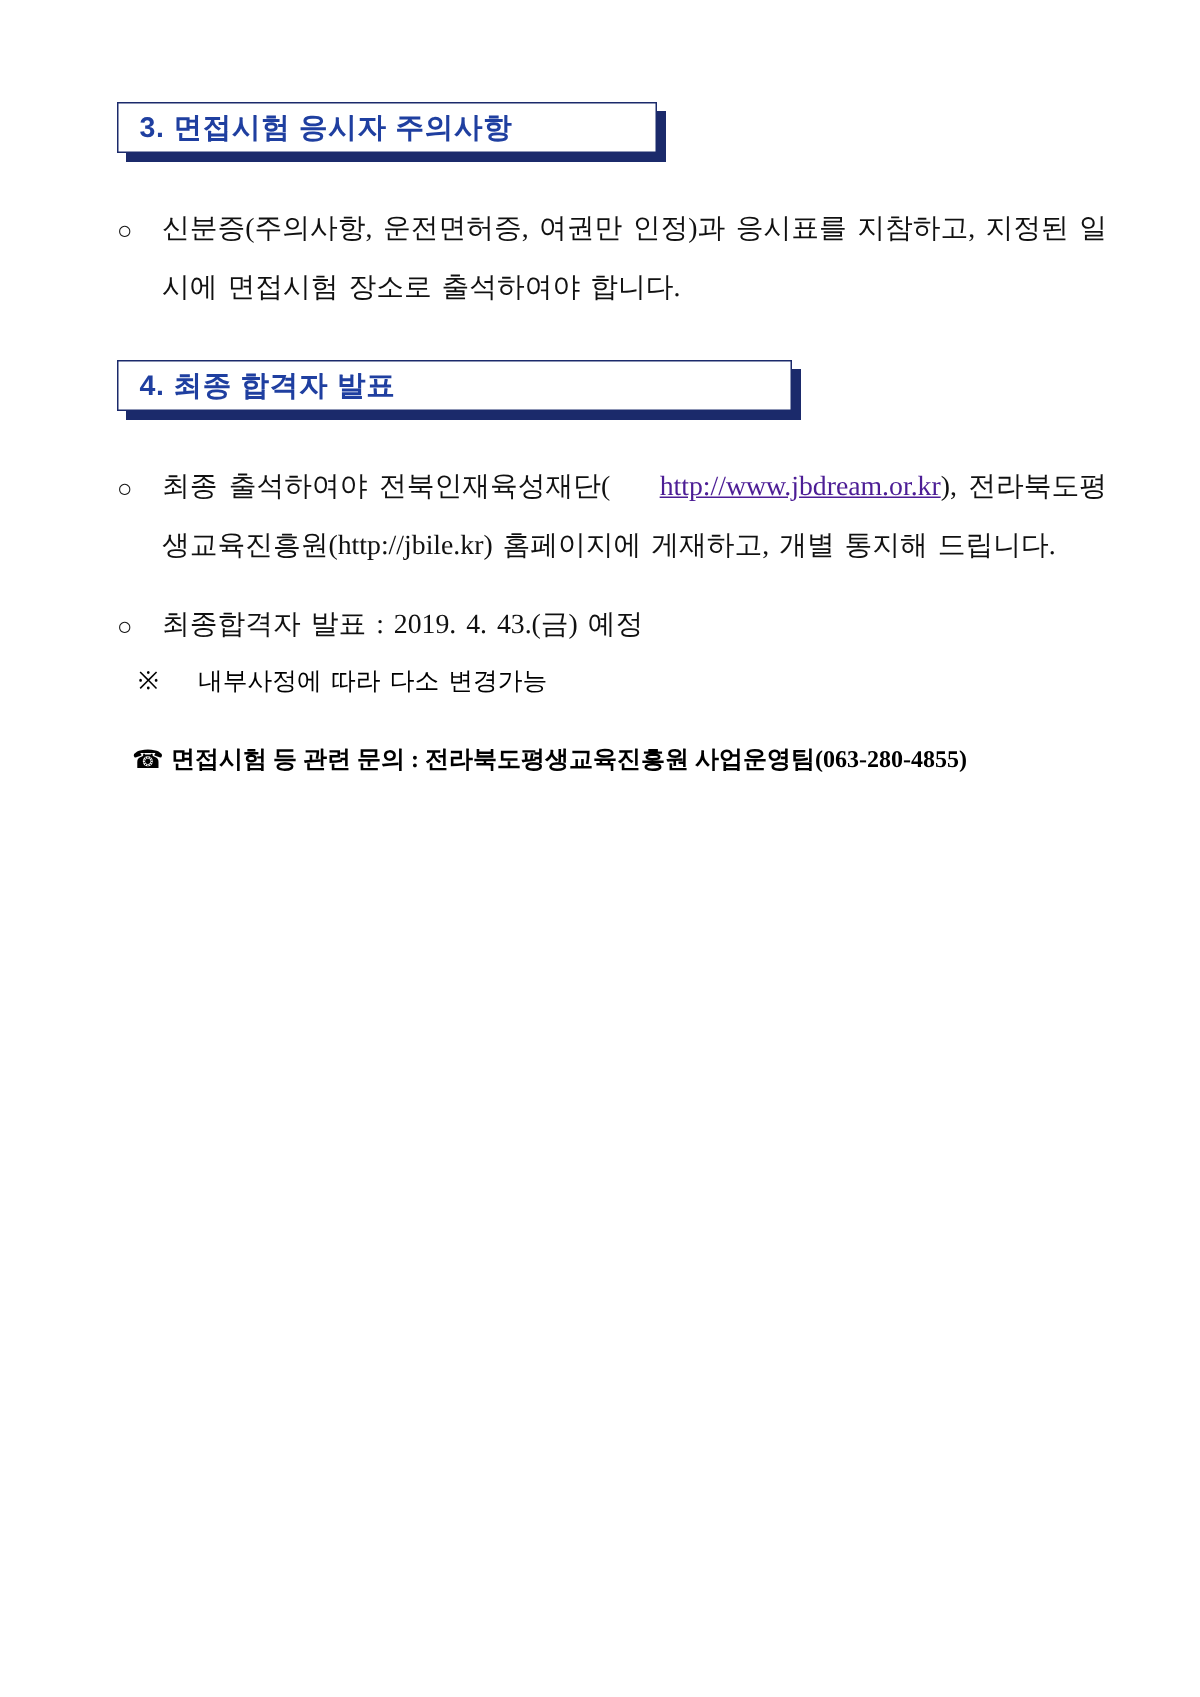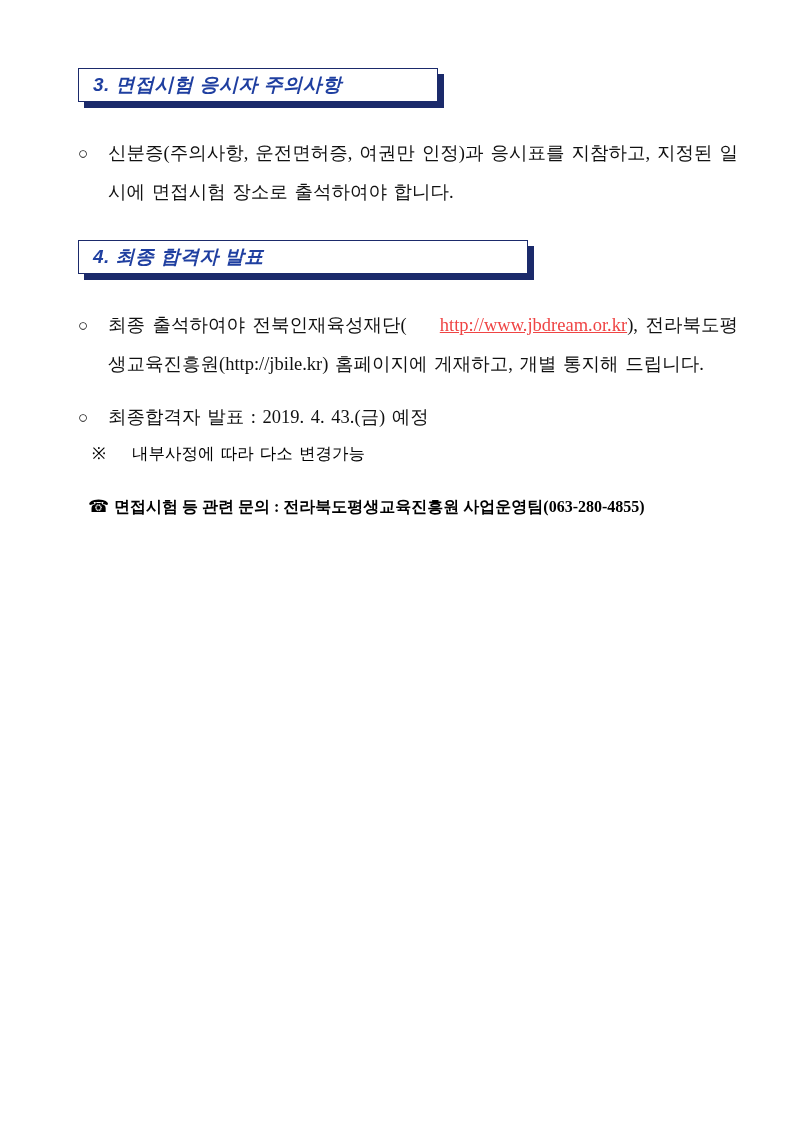--- a/index.html
+++ b/index.html
@@ -56,21 +56,20 @@
     align-items: center;
   }
   .heading-text {
     font-family: "Liberation Sans", "DejaVu Sans", sans-serif;
     font-weight: bold;
     font-size: 19px;
     letter-spacing: 0.5px;
     color: #1f3fa0;
     padding-left: 14px;
     white-space: nowrap;
-    font-style: italic;
   }
 
   
   .para {
     position: relative;
     margin: 0 0 0 78px;
     width: 660px;
     font-size: 18.5px;
     line-height: 39px;
     color: #111111;
@@ -85,21 +84,21 @@
   }
   .para .ptext {
     display: block;
     margin-left: 30px;
     text-align: justify;
     text-justify: inter-word;
     word-spacing: 2px;
   }
 
   .link {
-    color: #ef4444;
+    color: #4c1d95;
     text-decoration: underline;
     margin-left: 33px;
   }
 
   .note {
     position: relative;
     margin: 0 0 0 92px;
     width: 640px;
     font-size: 16.5px;
     line-height: 34px;

